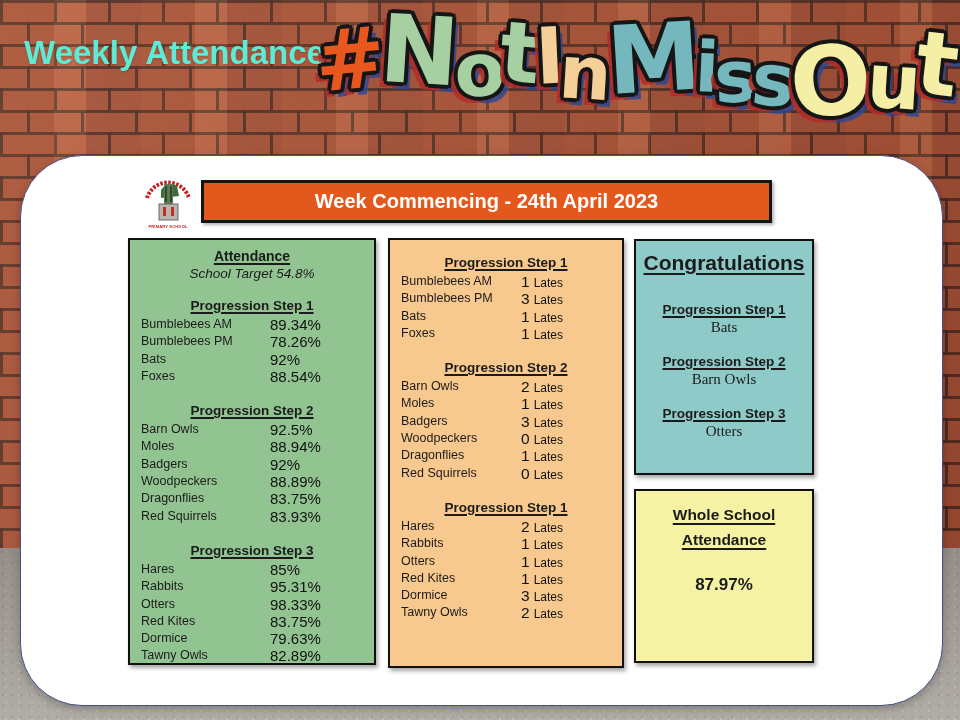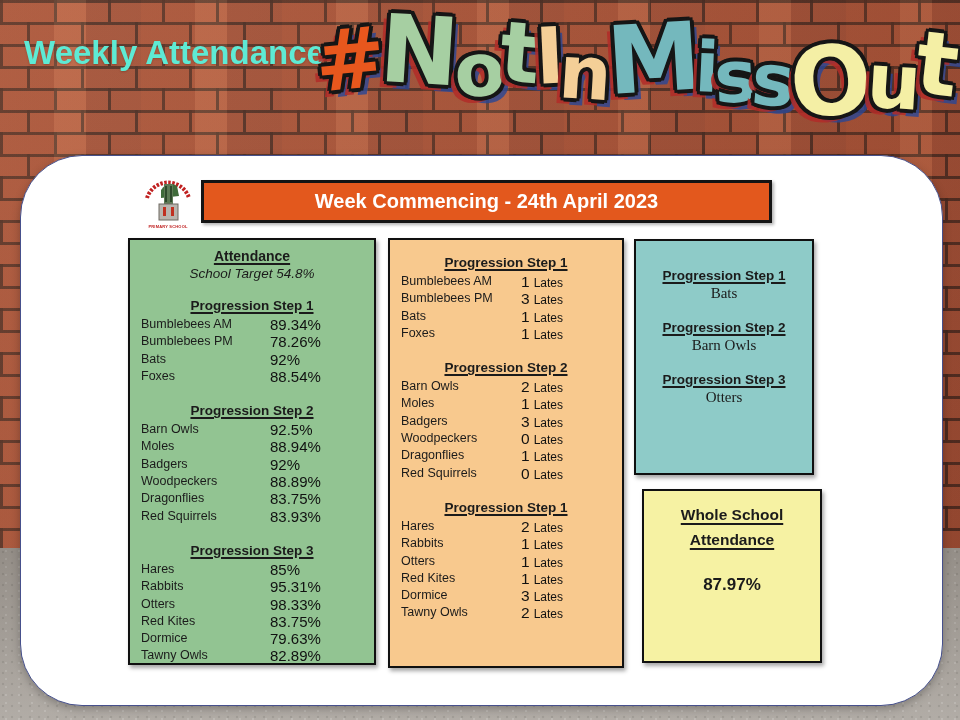--- a/index.html
+++ b/index.html
@@ -65,21 +65,21 @@
   .banner{position:absolute;left:180px;top:24px;width:565px;height:37px;
     border:3px solid #141414;text-align:center;line-height:37px;
     font-size:20px;font-weight:bold;color:#ffffff;box-shadow:2px 2px 3px rgba(0,0,0,.3);}
 
   
   .panel{position:absolute;border:2.5px solid #101010;box-sizing:border-box;
     color:#1b1b1b;box-shadow:2px 3px 4px rgba(0,0,0,.35);}
   .panel-attendance{left:107px;top:82px;width:248px;height:427px;}
   .panel-punctuality{left:367px;top:82px;width:236px;height:430px;}
   .panel-congrats{left:613px;top:83px;width:180px;height:236px;}
-  .panel-whole{left:613px;top:333px;width:180px;height:174px;margin-left:8px;}
+  .panel-whole{left:613px;top:333px;width:180px;height:174px;}
 
   .p-title{margin-top:8px;text-align:center;font-size:14px;font-weight:bold;
     text-decoration:underline;text-decoration-thickness:1.5px;text-underline-offset:2px;line-height:17px;}
   .p-sub{text-align:center;font-size:13.5px;font-style:italic;line-height:18px;}
   .sect{margin-top:14px;}
   .sect + .sect{margin-top:17px;}
   .sect-h{text-align:center;font-size:13.5px;font-weight:bold;line-height:17px;margin-bottom:2px;
     text-decoration:underline;text-decoration-thickness:1.5px;text-underline-offset:2px;}
   .row{position:relative;line-height:17.3px;height:17.3px;}
   .row-label{position:absolute;left:11px;font-size:12.5px;color:#1b1b1b;}
@@ -302,20 +302,21 @@
             </div>
             <div class="row">
               <span class="row-label">Tawny Owls</span>
               <span class="row-value"><span class="p-num">2</span><span class="p-unit">Lates</span></span>
             </div>
           </div>
         </div>
     </section>
 
     <section class="panel panel-congrats" style="background: rgb(142, 203, 200);">
+      <div class="c-title">Congratulations</div>
       <div id="congratsEntries">
           <div class="c-entry">
             <div class="c-head">Progression Step 1</div>
             <div class="c-winner">Bats</div>
           </div>
           <div class="c-entry">
             <div class="c-head">Progression Step 2</div>
             <div class="c-winner">Barn Owls</div>
           </div>
           <div class="c-entry">

